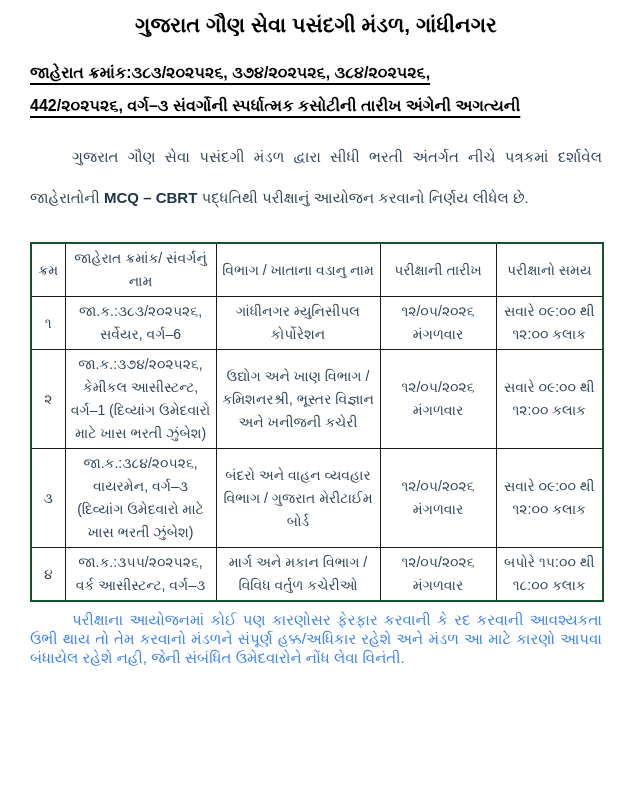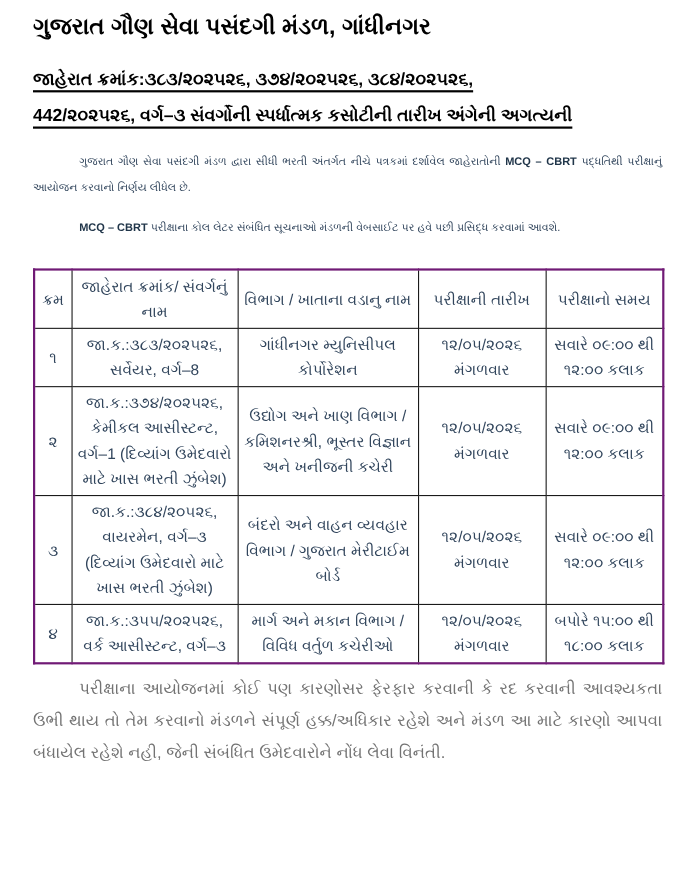--- a/index.html
+++ b/index.html
@@ -2,93 +2,92 @@
 <html lang="gu"><head>
 <meta charset="utf-8">
 <style>
   html,body{margin:0;padding:0;background:#ffffff;}
   .page{
     width:632px;height:800px;box-sizing:border-box;
     padding:6px 30px 0 30px;background:#ffffff;overflow:hidden;
     font-family:"Liberation Sans", sans-serif;color:#31455c;
   }
   .title{
-    text-align:left;font-size:21px;font-weight:bold;color:#000;
+    text-align:center;font-size:21px;font-weight:bold;color:#000;
     margin-top:4px;line-height:30px;
   }
   .subtitle{
     margin-top:16px;text-align:left;font-size:16px;font-weight:bold;color:#000;
     line-height:33px;
   }
   .subtitle .u{
     text-decoration:underline;text-decoration-thickness:1.5px;text-underline-offset:5px;
   }
   .para{
-    font-size:10px;line-height:24px;text-align:justify;color:#31455c;
+    font-size:15px;line-height:41px;text-align:justify;color:#31455c;
     text-indent:42px;margin:0;
   }
   .para.first{margin-top:14px;}
   .para.second{margin-top:12px;}
   .para b{color:#21364a;}
   table.notice{
     border-collapse:collapse;table-layout:fixed;width:572px;margin-top:14px;
     font-size:14px;line-height:23px;color:#31455c;
   }
   table.notice td, table.notice th{
     border:1.6px solid #1a1a1a;vertical-align:middle;padding:3px 5px;
     font-weight:normal;text-align:center;word-wrap:break-word;
   }
-  table.notice{border:2px solid #701a75;margin-top:24px;}
+  table.notice{border:2px solid #14532d;margin-top:24px;}
   td.adv{text-align:left;padding-left:7px;}
   tr.hdr{height:52px;}
   tr.r1{height:52px;}
   tr.r2{height:94px;}
   tr.r3{height:94px;}
   tr.r4{height:50px;}
   .date-line{display:block;text-align:center;}
   .closing{
-    font-size:15px;line-height:29px;text-align:justify;color:#737373;
+    font-size:15px;line-height:19px;text-align:justify;color:#3b82f6;
     text-indent:42px;margin:8px 0 0 0;
   }
 </style>
 </head>
 <body>
 
 <div class="page">
 
   <div class="title">ગુજરાત ગૌણ સેવા પસંદગી મંડળ, ગાંધીનગર</div>
 
   <div class="subtitle">
     <div><span class="u">જાહેરાત ક્રમાંક:૩૮૩/૨૦૨૫૨૬, ૩૭૪/૨૦૨૫૨૬, ૩૮૪/૨૦૨૫૨૬,</span></div>
     <div><span class="u">442/૨૦૨૫૨૬, વર્ગ–૩ સંવર્ગોની સ્પર્ધાત્મક કસોટીની તારીખ અંગેની અગત્યની</span></div>
   </div>
 
   <p class="para first"><span>ગુજરાત ગૌણ સેવા પસંદગી મંડળ દ્વારા સીધી ભરતી અંતર્ગત નીચે પત્રકમાં દર્શાવેલ  જાહેરાતોની </span><b>MCQ – CBRT</b><span> પદ્ધતિથી પરીક્ષાનું આયોજન કરવાનો નિર્ણય લીધેલ છે.</span></p>
 
-  <p class="para second"><b>MCQ – CBRT</b><span> પરીક્ષાના કોલ લેટર સંબંધિત સૂચનાઓ મંડળની વેબસાઈટ પર હવે પછી પ્રસિદ્ધ કરવામાં આવશે.</span></p>
 
   <table class="notice">
     <colgroup>
       <col style="width:34px">
         <col style="width:151px">
         <col style="width:164px">
         <col style="width:116px">
         <col style="width:107px">
     </colgroup>
     <tbody>
         <tr class="hdr">
       <th>ક્રમ</th>
       <th>જાહેરાત ક્રમાંક/ સંવર્ગનું નામ</th>
       <th>વિભાગ / ખાતાના વડાનુ નામ</th>
       <th>પરીક્ષાની તારીખ</th>
       <th>પરીક્ષાનો સમય</th>
     </tr>
     <tr class="r1">
       <td>૧</td>
-      <td class="adv">જા.ક.:૩૮૩/૨૦૨૫૨૬, સર્વેયર, વર્ગ–8</td>
+      <td class="adv">જા.ક.:૩૮૩/૨૦૨૫૨૬, સર્વેયર, વર્ગ–6</td>
       <td>ગાંધીનગર મ્યુનિસીપલ કોર્પોરેશન</td>
       <td>
             <span class="date-line">૧૨/૦૫/૨૦૨૬</span>
             <span class="date-line">મંગળવાર</span>
           </td>
       <td>સવારે ૦૯:૦૦ થી ૧૨:૦૦ કલાક</td>
     </tr>
     <tr class="r2">
       <td>૨</td>
       <td class="adv">જા.ક.:૩૭૪/૨૦૨૫૨૬, કેમીકલ આસીસ્ટન્ટ, વર્ગ–1 (દિવ્યાંગ ઉમેદવારો માટે ખાસ ભરતી ઝુંબેશ)</td>

